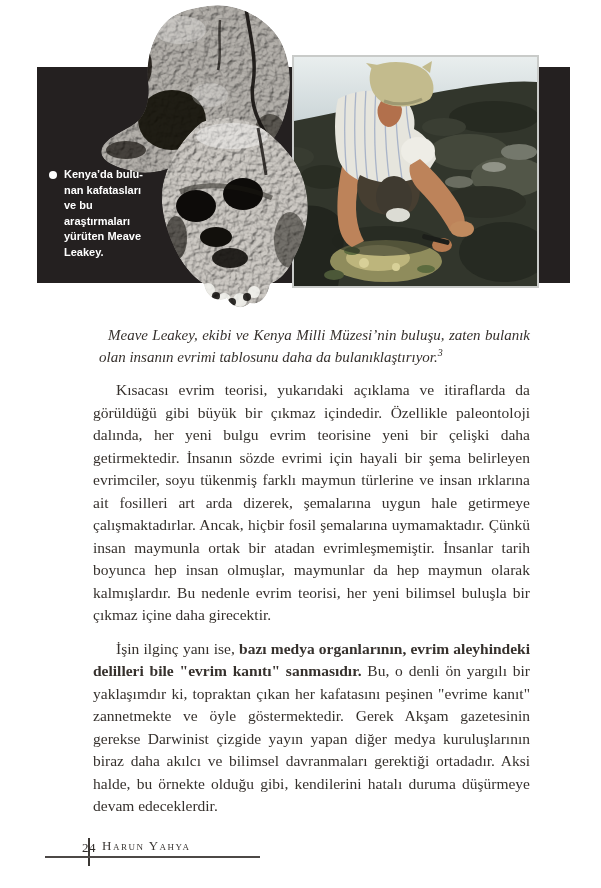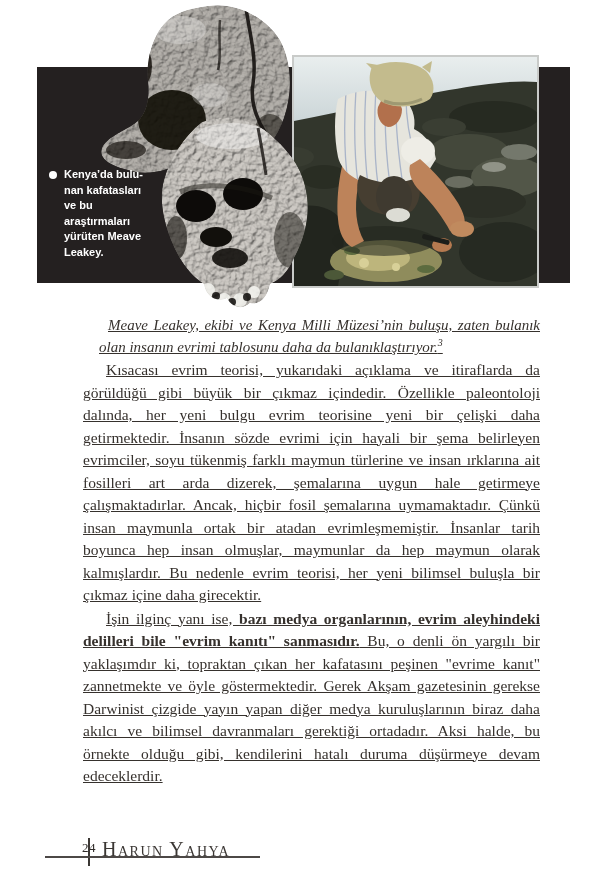--- a/index.html
+++ b/index.html
@@ -15,30 +15,30 @@
   .skulls svg{display:block;width:100%;height:100%;}
 
   .caption{position:absolute;left:49px;top:167px;width:122px;z-index:4;color:#ffffff;
            font-family:"Liberation Sans", sans-serif;font-weight:bold;font-size:11px;line-height:15.5px;}
   .caption .bullet{position:absolute;left:0;top:4px;width:8px;height:8px;border-radius:50%;background:#ffffff;}
   .caption .lines{margin-left:15px;}
 
   
   .bodytext{position:absolute;left:82px;top:313px;width:459px;z-index:5;
             font-size:15.5px;line-height:22.5px;text-align:justify;}
-  .bodytext p{margin:1px;text-indent:23px;text-decoration:underline;}
+  .bodytext p{margin:11px;text-indent:23px;}
   .bodytext p.quote{margin-left:17px;font-style:italic;font-size:15px;line-height:22px;text-indent:9px;}
   .bodytext sup{font-size:10px;line-height:0;vertical-align:super;}
   .bodytext strong{font-weight:bold;}
 
   
   .footer-rule{position:absolute;left:45px;top:856px;width:215px;height:2px;background:#4c4846;z-index:5;}
   .page-number{position:absolute;left:60px;top:840px;font-size:13px;letter-spacing:.5px;color:#2e2a28;z-index:5;margin-left:22px;}
   .footer-bar{position:absolute;left:88px;top:838px;width:2px;height:28px;background:#3b3734;z-index:5;}
-  .running-head{position:absolute;left:102px;top:838px;font-size:20px;font-variant:small-caps;
+  .running-head{position:absolute;left:102px;top:838px;font-size:13px;font-variant:small-caps;
                 letter-spacing:1.5px;color:#3b3734;z-index:5;}
 </style>
 </head>
 <body>
 
 <div class="page">
 
   <div class="banner"></div>
 
   <div class="photo-frame">

